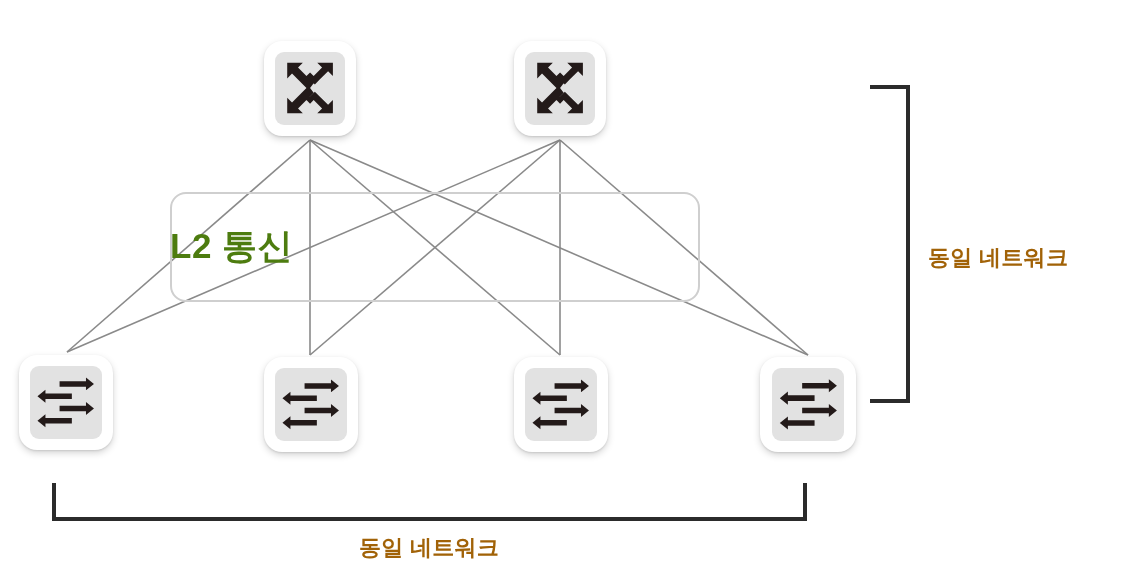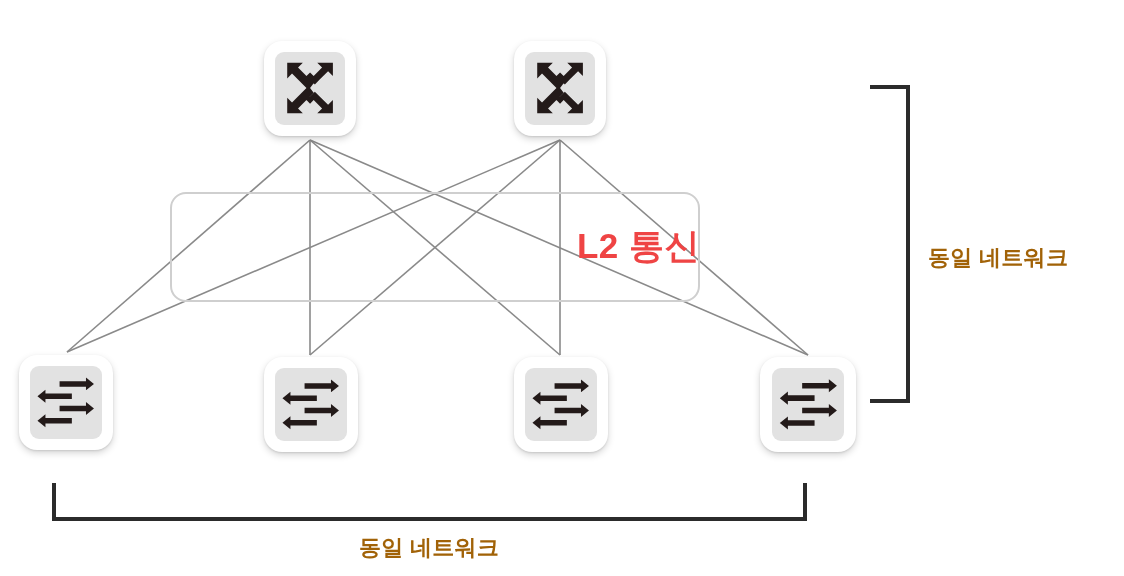--- a/index.html
+++ b/index.html
@@ -31,24 +31,24 @@
     position: absolute;
     box-sizing: border-box;
     border: 2px solid #cfcfcf;
     border-radius: 16px;
     background: transparent;
   }
   .group-box-label {
     position: absolute;
     left: 0;
     right: 0;
-    text-align: right;
+    text-align: left;
     font-size: 35px;
     font-weight: bold;
-    color: #ef4444;
+    color: #4d7c0f;
     letter-spacing: 0.5px;
     white-space: nowrap;
   }
   
   .node {
     position: absolute;
     box-sizing: border-box;
     background: #ffffff;
     border-radius: 18px;
     box-shadow: 0 3px 7px rgba(0,0,0,0.17), 0 1px 2px rgba(0,0,0,0.10);

